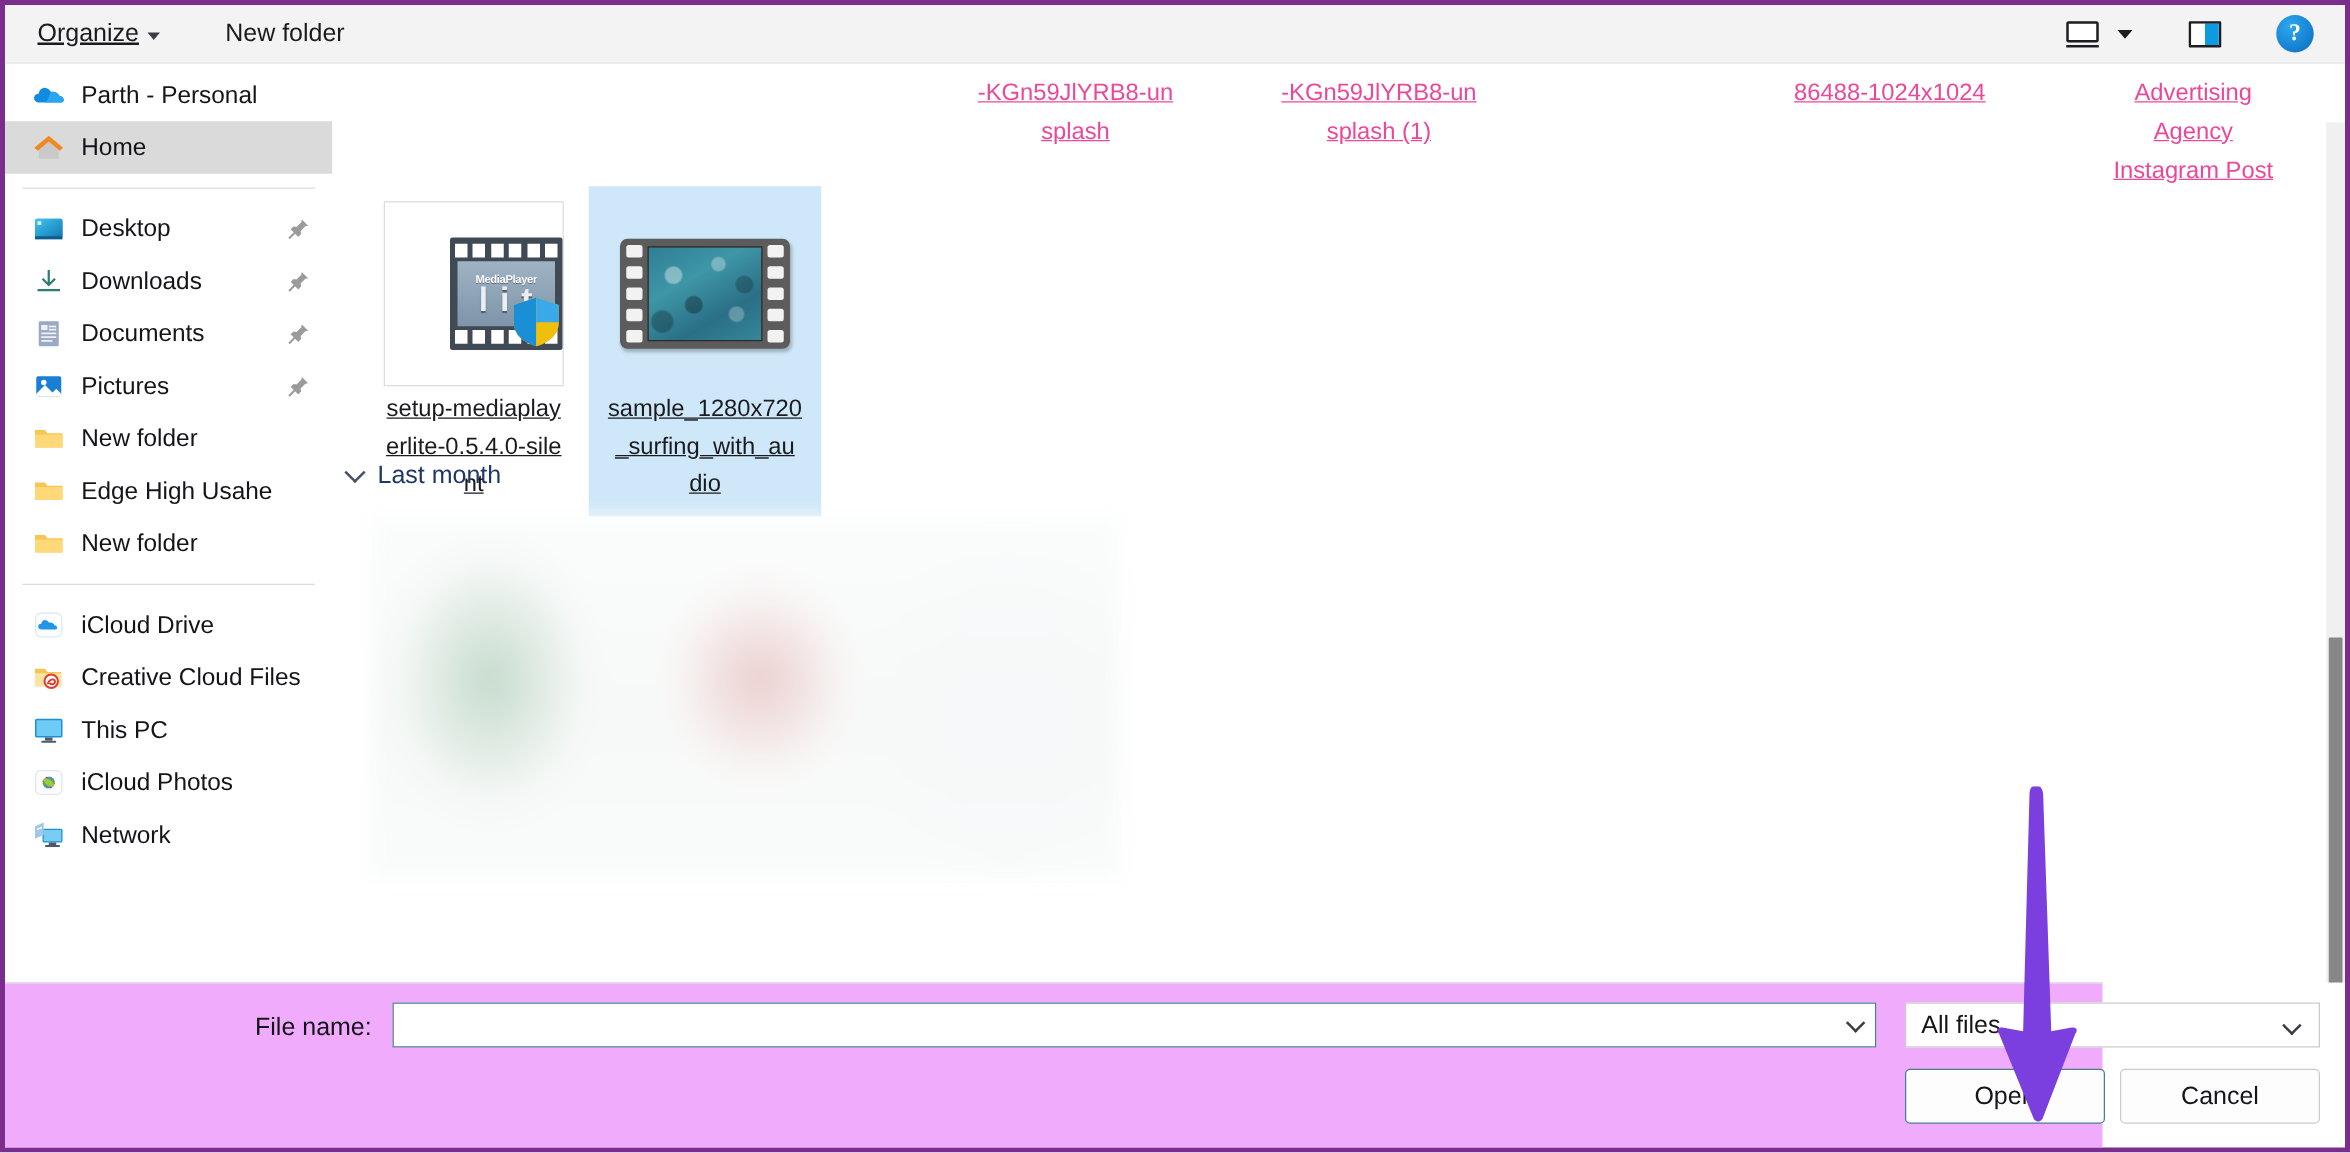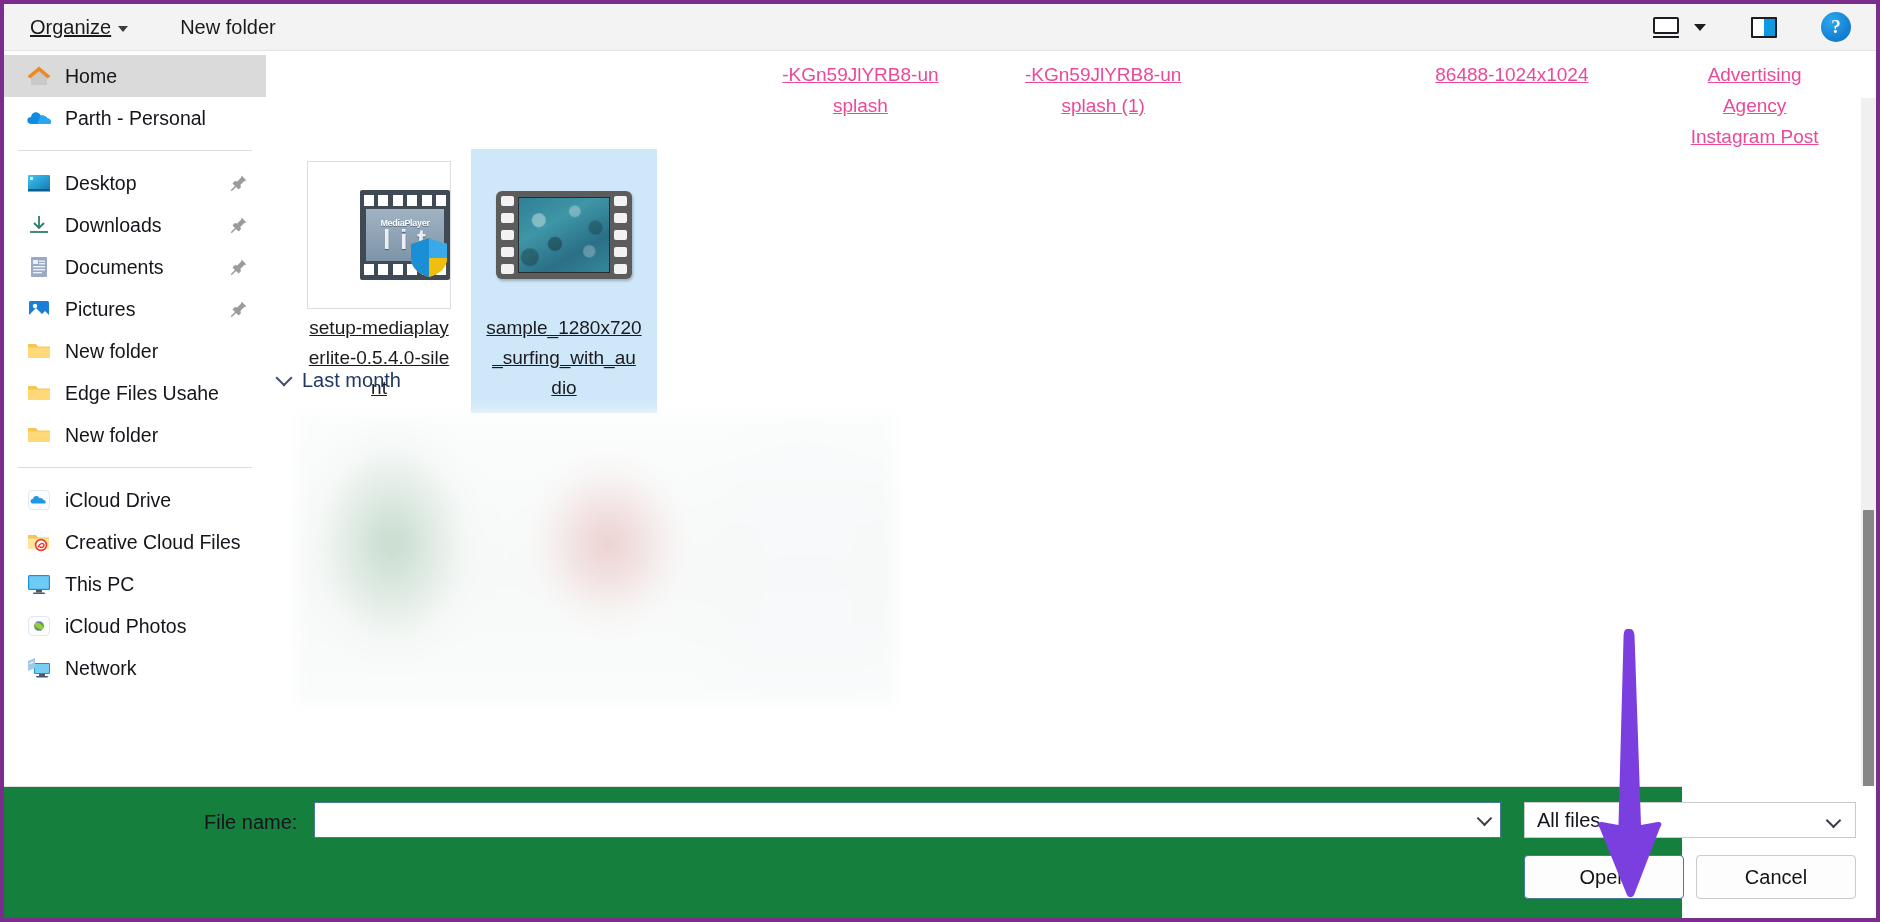--- a/index.html
+++ b/index.html
@@ -249,21 +249,21 @@
   }
   #scrollbar-thumb {
     position: absolute; right: 2px; top: 412px;
     width: 11px; height: 320px; background: #878787; border-radius: 1px;
   }
 
   
   #bottom-bar {
     position: absolute; left: 0; bottom: 0;
     width: 1678px; height: 132px;
-    background: #15803d; border-top: 1px solid #dedede; padding-left: 34px;
+    background: #f0abfc; border-top: 1px solid #dedede; padding-left: 34px;
   }
   #filename-label {
     position: absolute; left: 200px; top: 24px;
     font-size: 20px; color: #14141a;
   }
   #filename-input-wrap {
     position: absolute; left: 310px; top: 15px;
     width: 1187px; height: 36px;
     border: 1.5px solid #4b7a96; background: #ffffff;
     display: flex; align-items: center;
@@ -343,37 +343,37 @@
         </span>
       </div>
       <div class="tb-icon-btn" style="margin-left:28px">
         <span class="help-circle">?</span>
       </div>
     </div>
   </div>
 
   <div id="sidebar">
 
+    <div class="nav-item">
+      <span class="nav-ico">
+        <svg width="26" height="26" viewBox="0 0 26 26">
+          <path d="M6 19 C2.6 19 1 17 1.3 14.9 C1.6 13 3.2 11.9 5 12 C5.3 8.9 7.8 7 10.4 7.3 C12.6 7.5 14.2 9 14.7 10.6 C17.6 9.8 20.6 11.3 21.5 13.6 C23.6 13.8 25 15.2 25 17 C25 18.2 24.2 19 22.8 19 Z" fill="#0f8ce0"></path>
+          <path d="M14.7 10.6 C17.6 9.8 20.6 11.3 21.5 13.6 C23.6 13.8 25 15.2 25 17 C25 18.2 24.2 19 22.8 19 L11 19 Z" fill="#2aa5ef"></path>
+        </svg>
+      </span>
+      <span class="nav-label">Parth - Personal</span>
+    </div>
     <div class="nav-item selected">
       <span class="nav-ico">
         <svg width="26" height="26" viewBox="0 0 26 26">
           <path d="M13 4 L24 13 L21 13 L21 22 L5 22 L5 13 L2 13 Z" fill="#c9c9c9"></path>
           <path d="M13 3.5 L24.5 13.2 L21.8 15.6 L13 8.2 L4.2 15.6 L1.5 13.2 Z" fill="#ef8a23"></path>
         </svg>
       </span>
       <span class="nav-label">Home</span>
-    </div>
-    <div class="nav-item">
-      <span class="nav-ico">
-        <svg width="26" height="26" viewBox="0 0 26 26">
-          <path d="M6 19 C2.6 19 1 17 1.3 14.9 C1.6 13 3.2 11.9 5 12 C5.3 8.9 7.8 7 10.4 7.3 C12.6 7.5 14.2 9 14.7 10.6 C17.6 9.8 20.6 11.3 21.5 13.6 C23.6 13.8 25 15.2 25 17 C25 18.2 24.2 19 22.8 19 Z" fill="#0f8ce0"></path>
-          <path d="M14.7 10.6 C17.6 9.8 20.6 11.3 21.5 13.6 C23.6 13.8 25 15.2 25 17 C25 18.2 24.2 19 22.8 19 L11 19 Z" fill="#2aa5ef"></path>
-        </svg>
-      </span>
-      <span class="nav-label">Parth - Personal</span>
     </div>
 
     <div class="nav-sep"></div>
 
     <div class="nav-item">
       <span class="nav-ico">
         <svg width="26" height="26" viewBox="0 0 26 26">
           <rect x="2" y="5" width="22" height="15" rx="1.5" fill="#19a5d8"></rect>
           <rect x="2" y="5" width="22" height="15" rx="1.5" fill="url(#dg)"></rect>
           <defs>
@@ -459,21 +459,21 @@
       <span class="nav-label">New folder</span>
     </div>
 
     <div class="nav-item">
       <span class="nav-ico">
         <svg width="26" height="26" viewBox="0 0 26 26">
           <path d="M2 6 L10 6 L12 8.5 L24 8.5 L24 20 L2 20 Z" fill="#f7c552"></path>
           <path d="M2 9.5 L24 9.5 L24 20 L2 20 Z" fill="#ffd877"></path>
         </svg>
       </span>
-      <span class="nav-label">Edge Files Usahe</span>
+      <span class="nav-label">Edge High Usahe</span>
     </div>
 
     <div class="nav-item">
       <span class="nav-ico">
         <svg width="26" height="26" viewBox="0 0 26 26">
           <path d="M2 6 L10 6 L12 8.5 L24 8.5 L24 20 L2 20 Z" fill="#f7c552"></path>
           <path d="M2 9.5 L24 9.5 L24 20 L2 20 Z" fill="#ffd877"></path>
         </svg>
       </span>
       <span class="nav-label">New folder</span>

